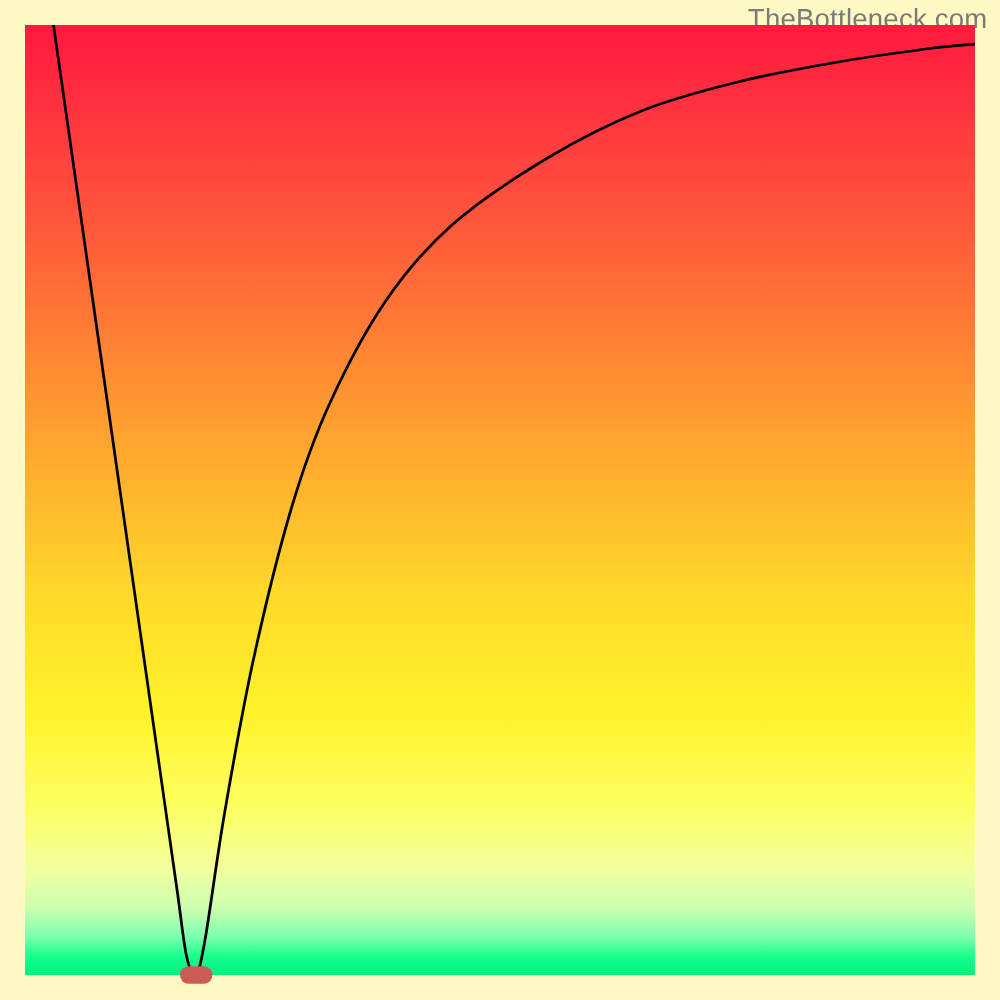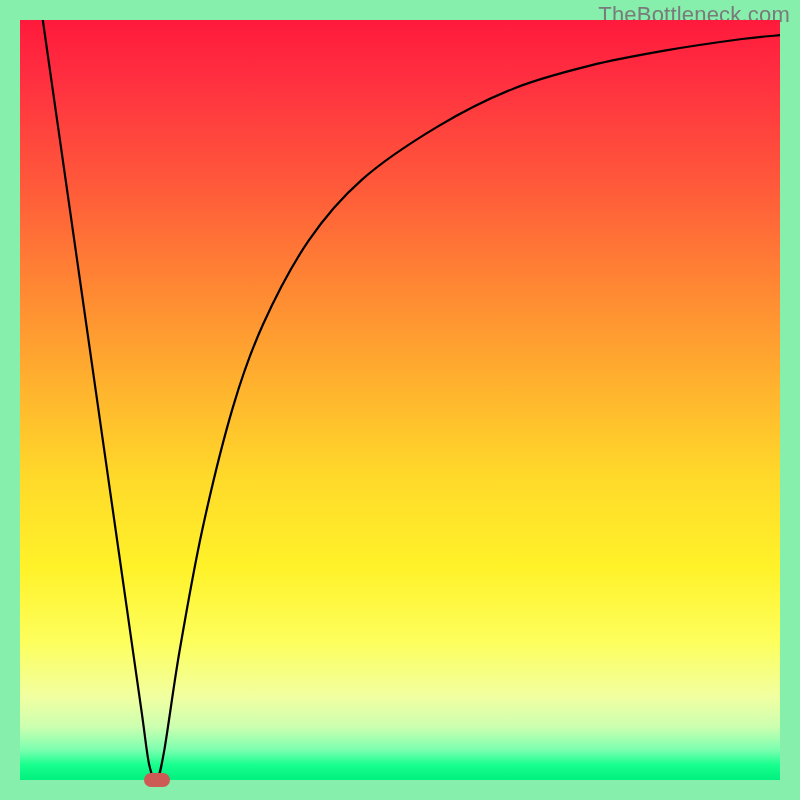--- a/index.html
+++ b/index.html
@@ -10,21 +10,21 @@
     background: #000;
     overflow: hidden;
     font-family: Arial, Helvetica, sans-serif;
   }
   .frame {
     position: absolute;
     left: 0;
     top: 0;
     width: 800px;
     height: 800px;
-    background: #86efac;
+    background: #fef9c3;
   }
   .plot-area {
     position: absolute;
     left: 20px;
     top: 20px;
     width: 760px;
     height: 760px;
     background: linear-gradient(
       to bottom,
       #ff1a3c 0%,

